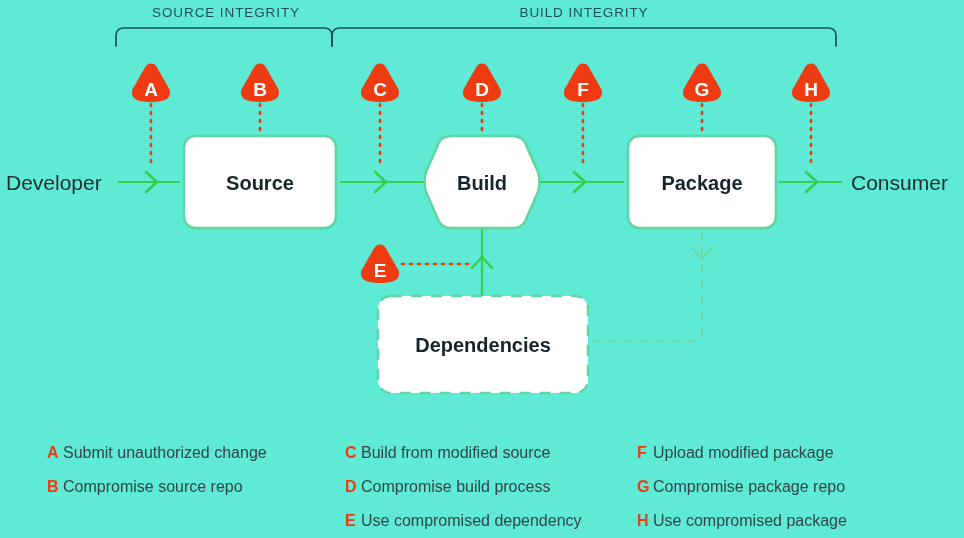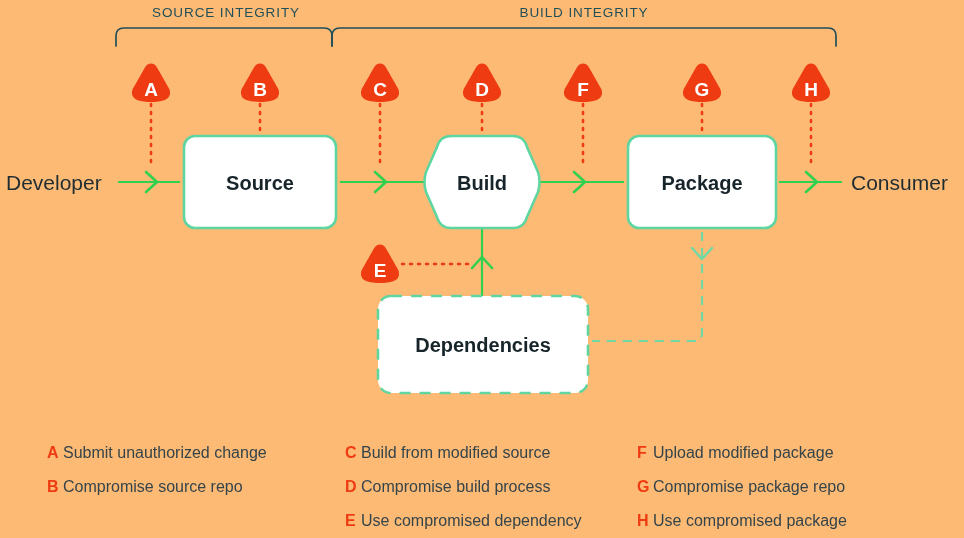--- a/index.html
+++ b/index.html
@@ -8,21 +8,21 @@
     background: #ffffff;
   }
   body {
     font-family: "Liberation Sans", sans-serif;
     color: #1f2d33;
   }
   #stage {
     position: relative;
     width: 964px;
     height: 538px;
-    background: #fdba74;
+    background: #5eead4;
     overflow: hidden;
   }
   #diagram-svg {
     position: absolute;
     left: 0;
     top: 0;
     width: 964px;
     height: 538px;
   }
   .bracket-label {

